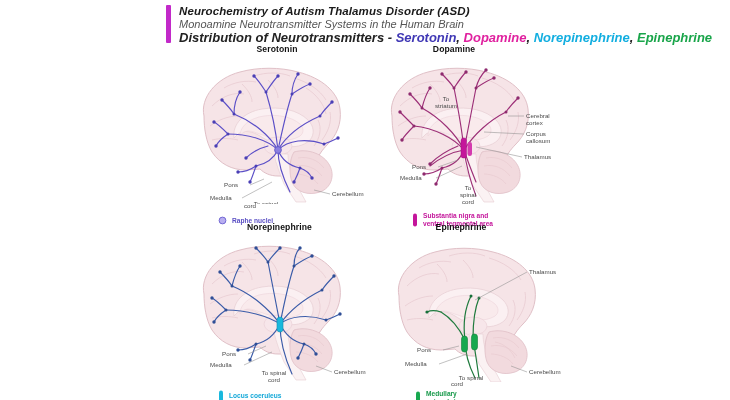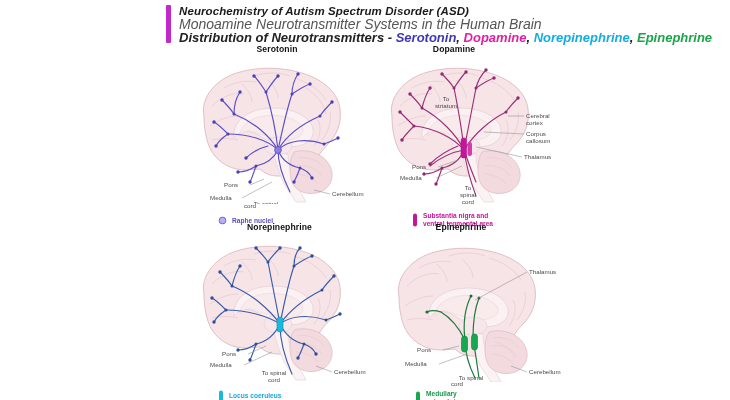--- a/index.html
+++ b/index.html
@@ -15,21 +15,21 @@
   
   .header{position:absolute;left:166px;top:5px;width:420px;}
   .hdr-row{display:flex;align-items:stretch;}
   .accent-bar{width:5px;background:#c229c9;border-radius:1px;flex:0 0 5px;}
   .hdr-text{padding-left:8px;}
   .title{
     font-style:italic;font-weight:bold;font-size:11.5px;color:#1a1a1a;
     letter-spacing:0.1px;line-height:13px;white-space:nowrap;
   }
   .subtitle{
-    font-style:italic;font-size:14px;color:#555;line-height:11px;
+    font-style:italic;font-size:11px;color:#555;line-height:11px;
     white-space:nowrap;margin-top:1px;
   }
   .distrib{
     font-style:italic;font-weight:bold;font-size:13px;color:#222;
     line-height:11px;white-space:nowrap;margin-top:2px;
   }
   .nt-sero{color:#4038b5;}
   .nt-dopa{color:#e0219f;}
   .nt-nore{color:#12aee0;}
   .nt-epi{color:#19a54a;}
@@ -57,21 +57,21 @@
 </style>
 </head>
 <body>
 
 <div class="sheet">
 
   <div class="header">
     <div class="hdr-row">
       <div class="accent-bar"></div>
       <div class="hdr-text">
-        <div class="title">Neurochemistry of Autism Spectrum Disorder (ASD)</div>
+        <div class="title">Neurochemistry of Autism Thalamus Disorder (ASD)</div>
         <div class="subtitle">Monoamine Neurotransmitter Systems in the Human Brain</div>
         <div class="distrib">
           <span>Distribution of Neurotransmitters - </span><span class="nt-sero">Serotonin</span><span>, </span><span class="nt-dopa">Dopamine</span><span>, </span><span class="nt-nore">Norepinephrine</span><span>, </span><span class="nt-epi">Epinephrine</span>
         </div>
       </div>
     </div>
   </div>
 
   <div class="panel" style="left:182px;top:44px;width:190px;">
     <div class="panel-title">Serotonin</div>

